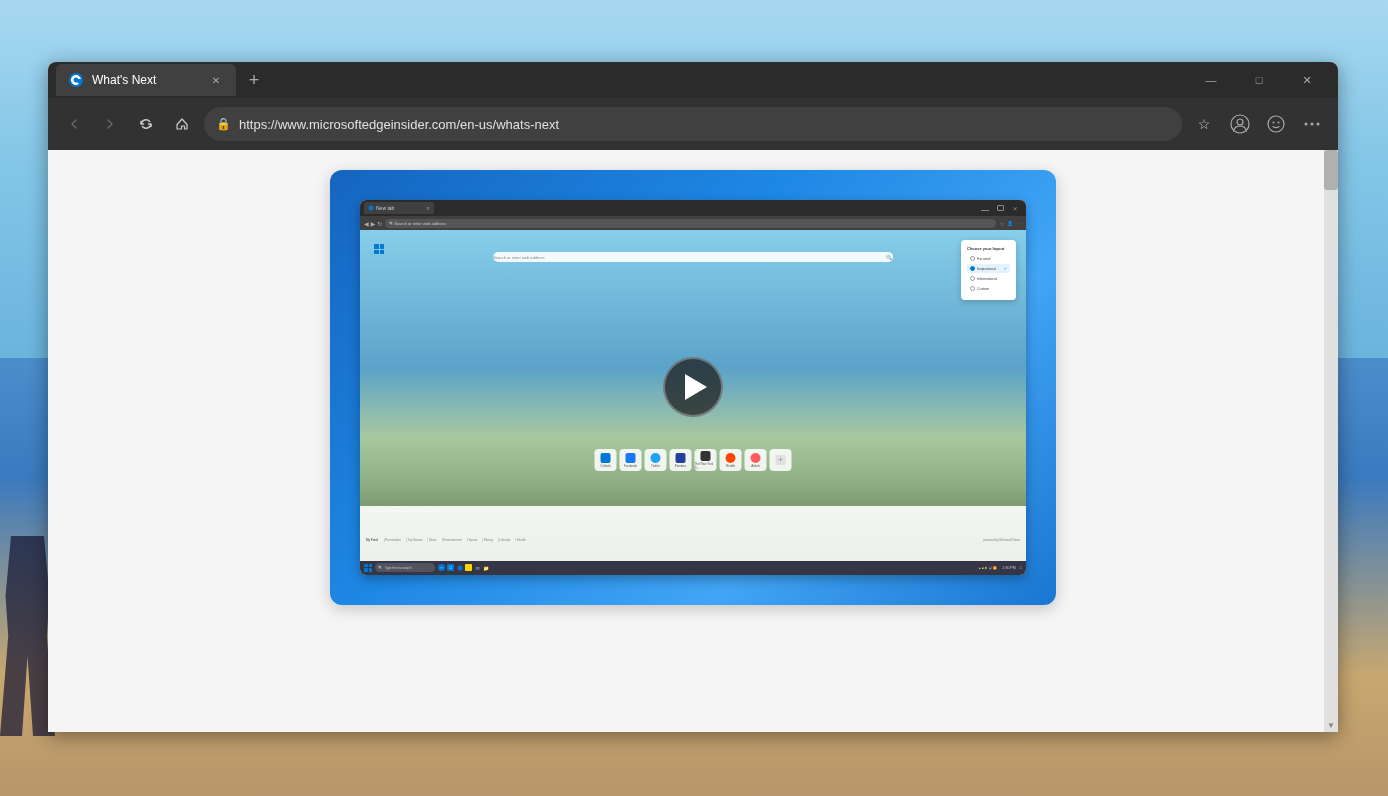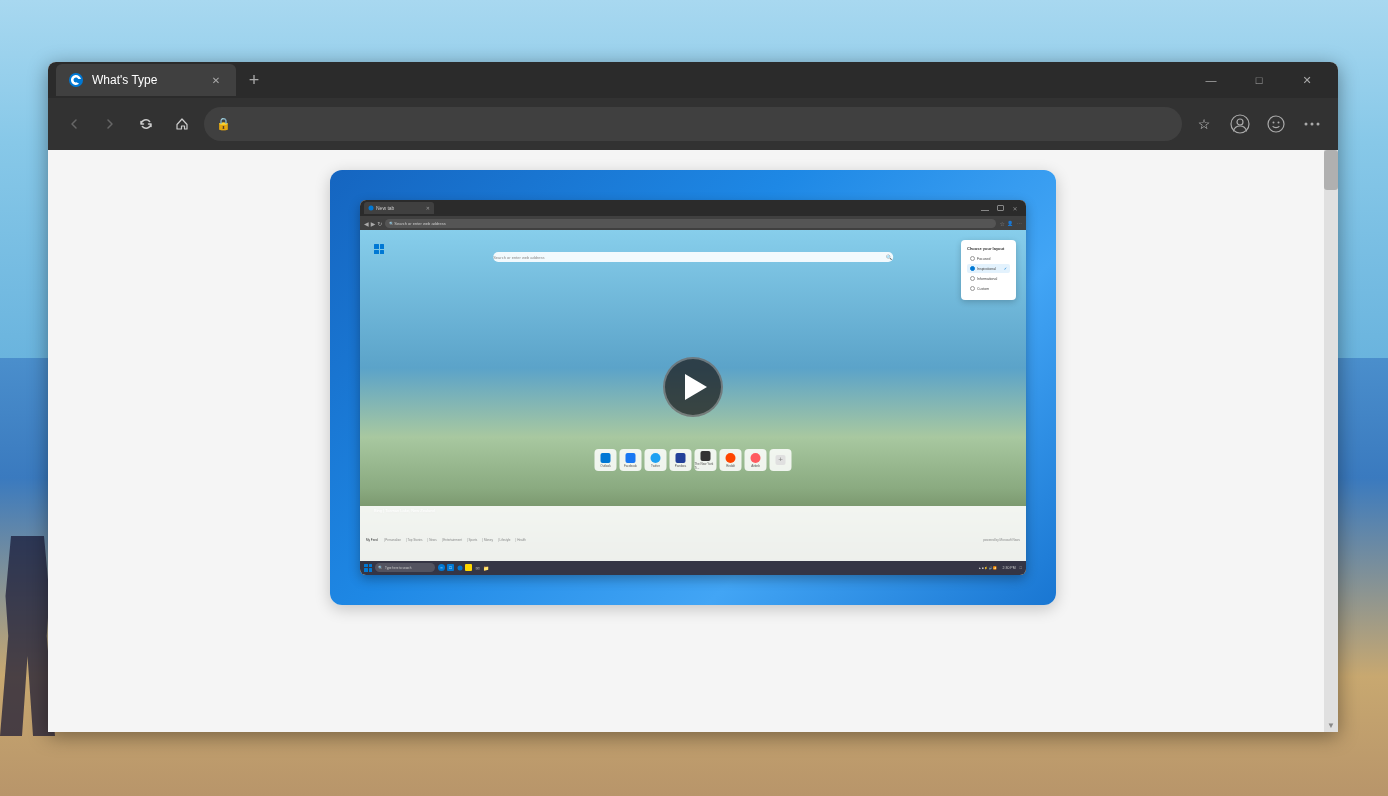--- a/index.html
+++ b/index.html
@@ -617,21 +617,21 @@
 
 <div class="browser-window">
 
   <div class="title-bar">
     <div class="tab-area">
       <div class="tab-active">
         <svg class="edge-icon-tab" viewBox="0 0 16 16">
           <circle cx="8" cy="8" r="7" fill="#0078d4"></circle>
           <path d="M8 3C5.24 3 3 5.24 3 8s2.24 5 5 5c1.2 0 2.3-.43 3.15-1.13L8.5 10.3A2.5 2.5 0 015.5 8c0-1.38 1.12-2.5 2.5-2.5 1.02 0 1.9.61 2.3 1.5H13C12.45 4.8 10.4 3 8 3z" fill="white"></path>
         </svg>
-        <span class="tab-title">What's Type</span>
+        <span class="tab-title">What's Next</span>
         <span class="tab-close">✕</span>
       </div>
       <div class="tab-new">+</div>
     </div>
     <div class="window-controls">
       <button class="win-btn">—</button>
       <button class="win-btn">□</button>
       <button class="win-btn close">✕</button>
     </div>
   </div>
@@ -654,20 +654,21 @@
       </svg>
     </button>
     <button class="nav-btn">
       <svg width="14" height="14" viewBox="0 0 14 14">
         <path d="M2 7.5L7 2l5 5.5V12H9.5V9h-3v3H2V7.5z" stroke="#ccc" stroke-width="1.2" fill="none" stroke-linejoin="round"></path>
       </svg>
     </button>
 
     <div class="url-container">
       <span class="lock-icon">🔒</span>
+      <span class="url-text">https://www.microsoftedgeinsider.com/en-us/whats-next</span>
     </div>
 
     <div class="star-btn">☆</div>
     <div class="account-btn">
       <svg width="20" height="20" viewBox="0 0 20 20">
         <circle cx="10" cy="10" r="9" stroke="#aaa" stroke-width="1.2" fill="none"></circle>
         <circle cx="10" cy="8" r="3" stroke="#aaa" stroke-width="1.2" fill="none"></circle>
         <path d="M3.5 17c.8-3 3.6-5 6.5-5s5.7 2 6.5 5" stroke="#aaa" stroke-width="1.2" fill="none" stroke-linecap="round"></path>
       </svg>
     </div>

